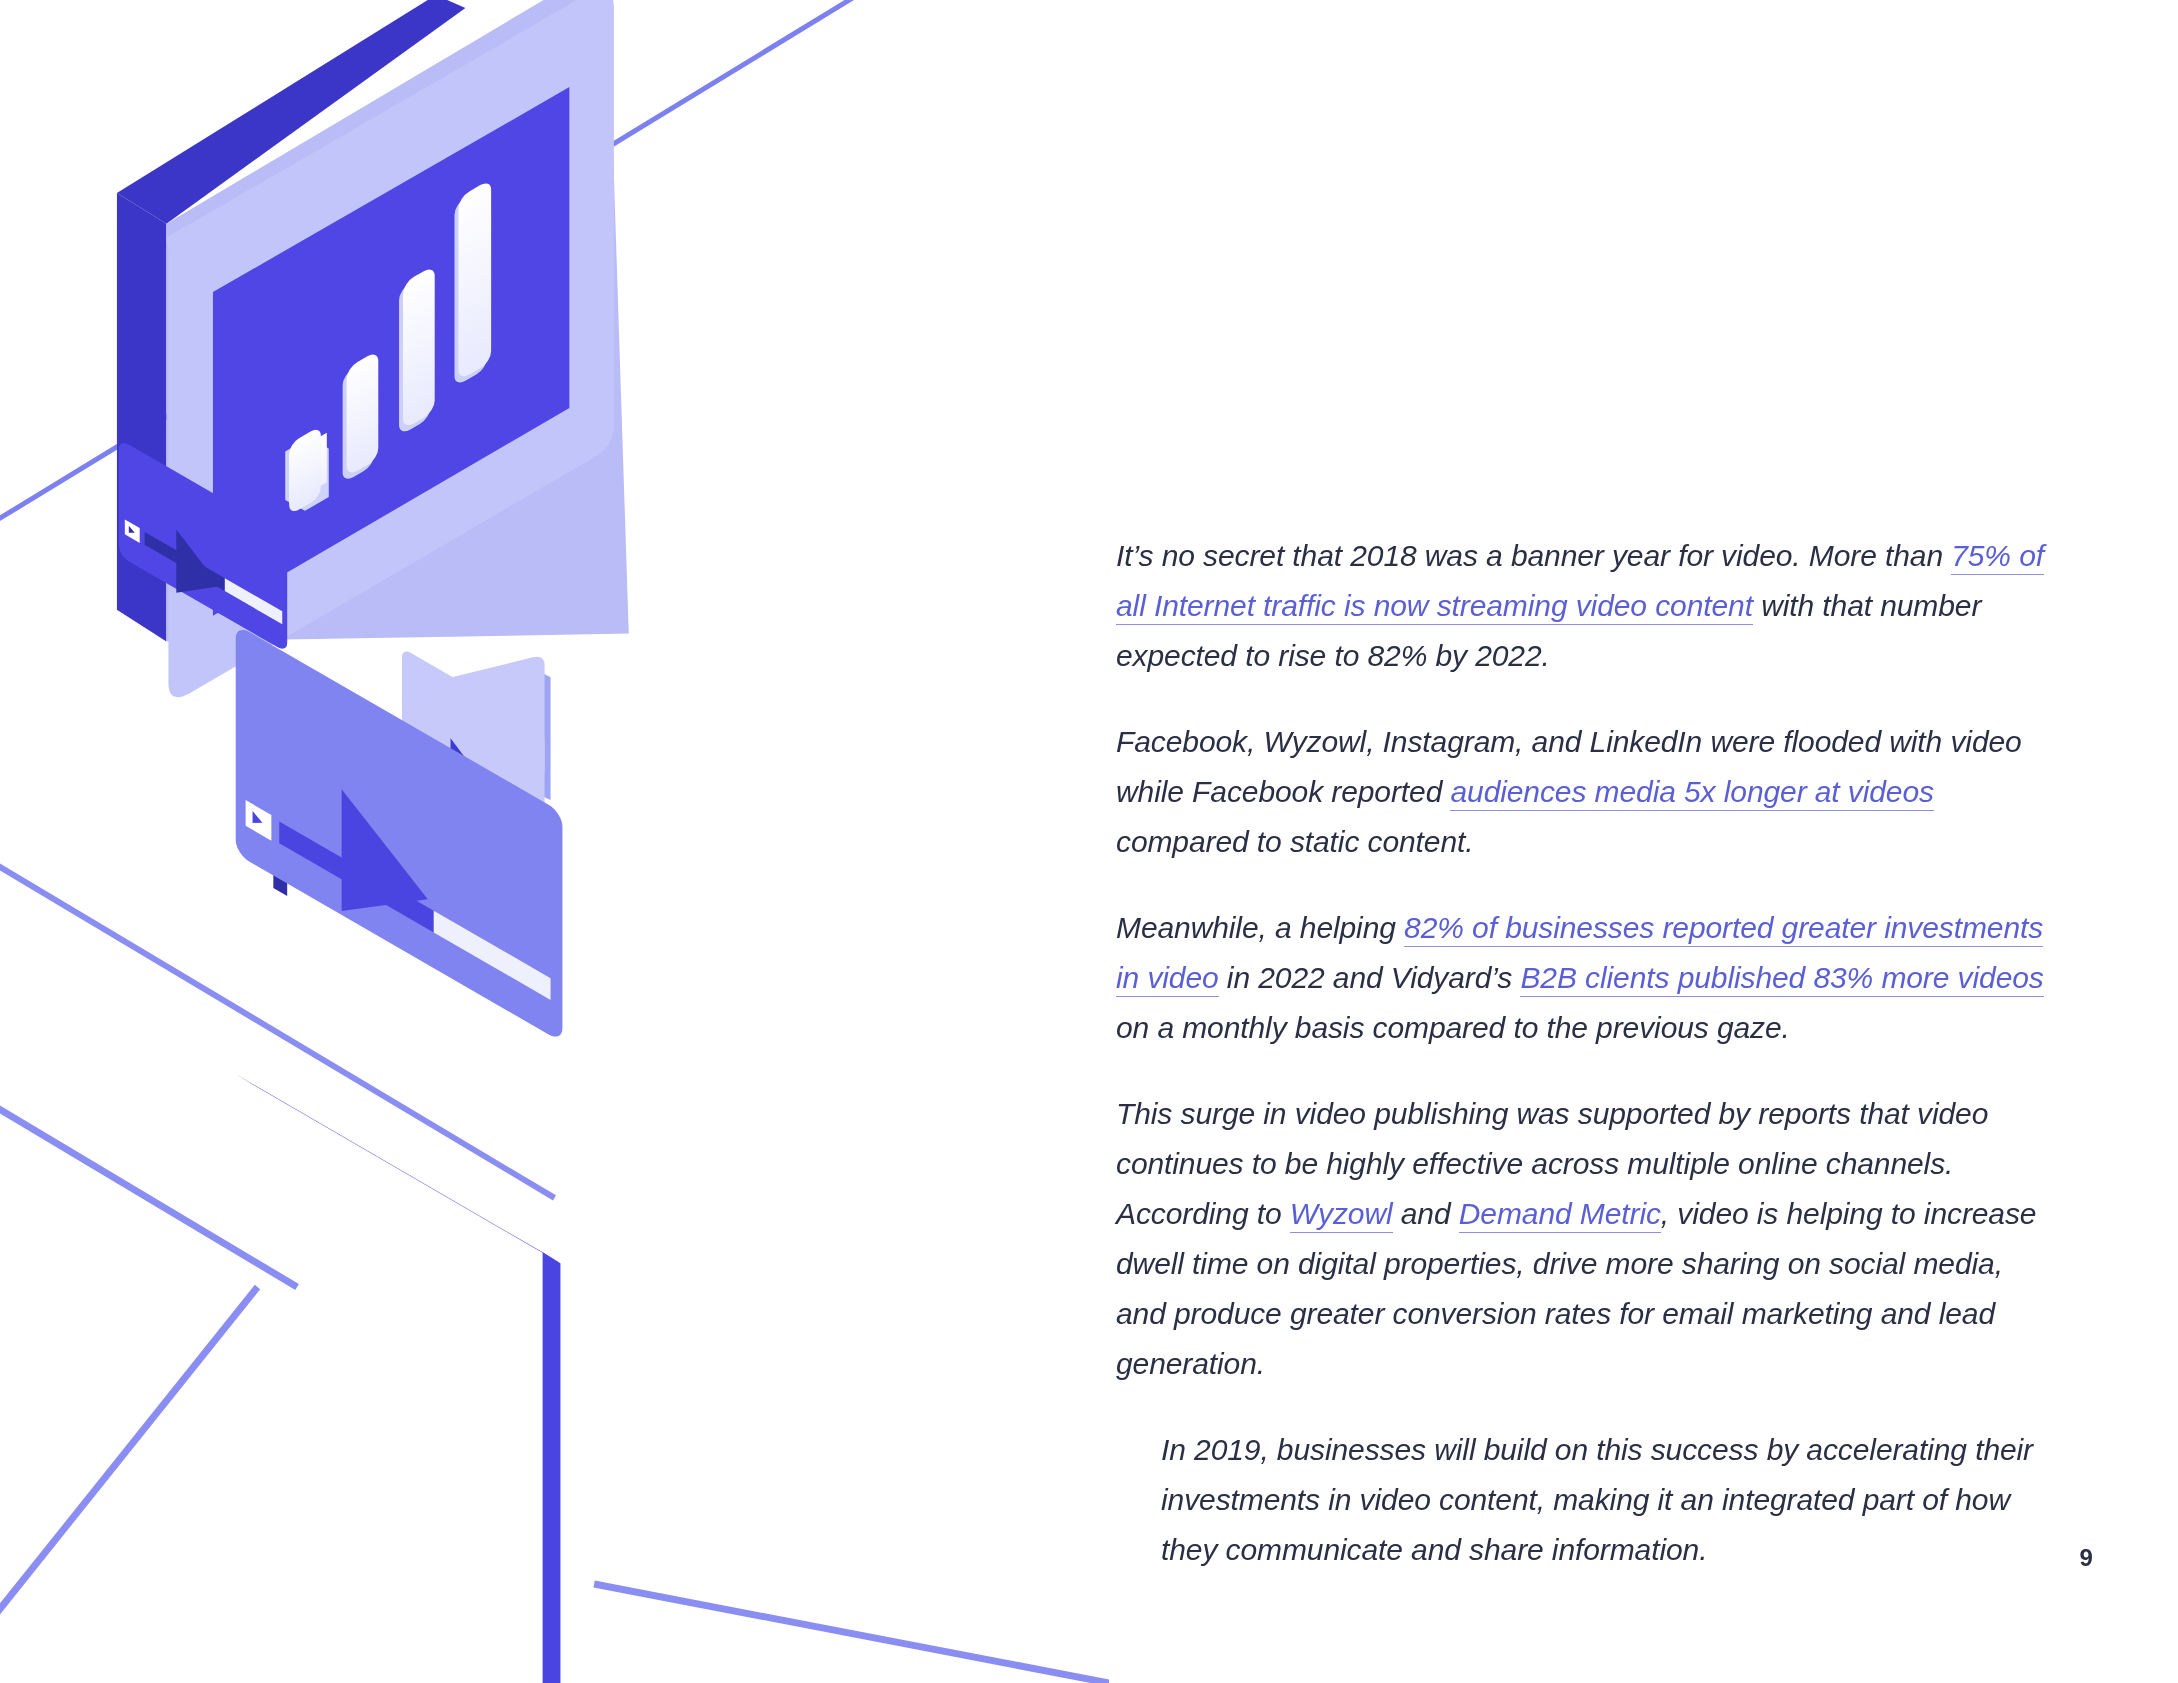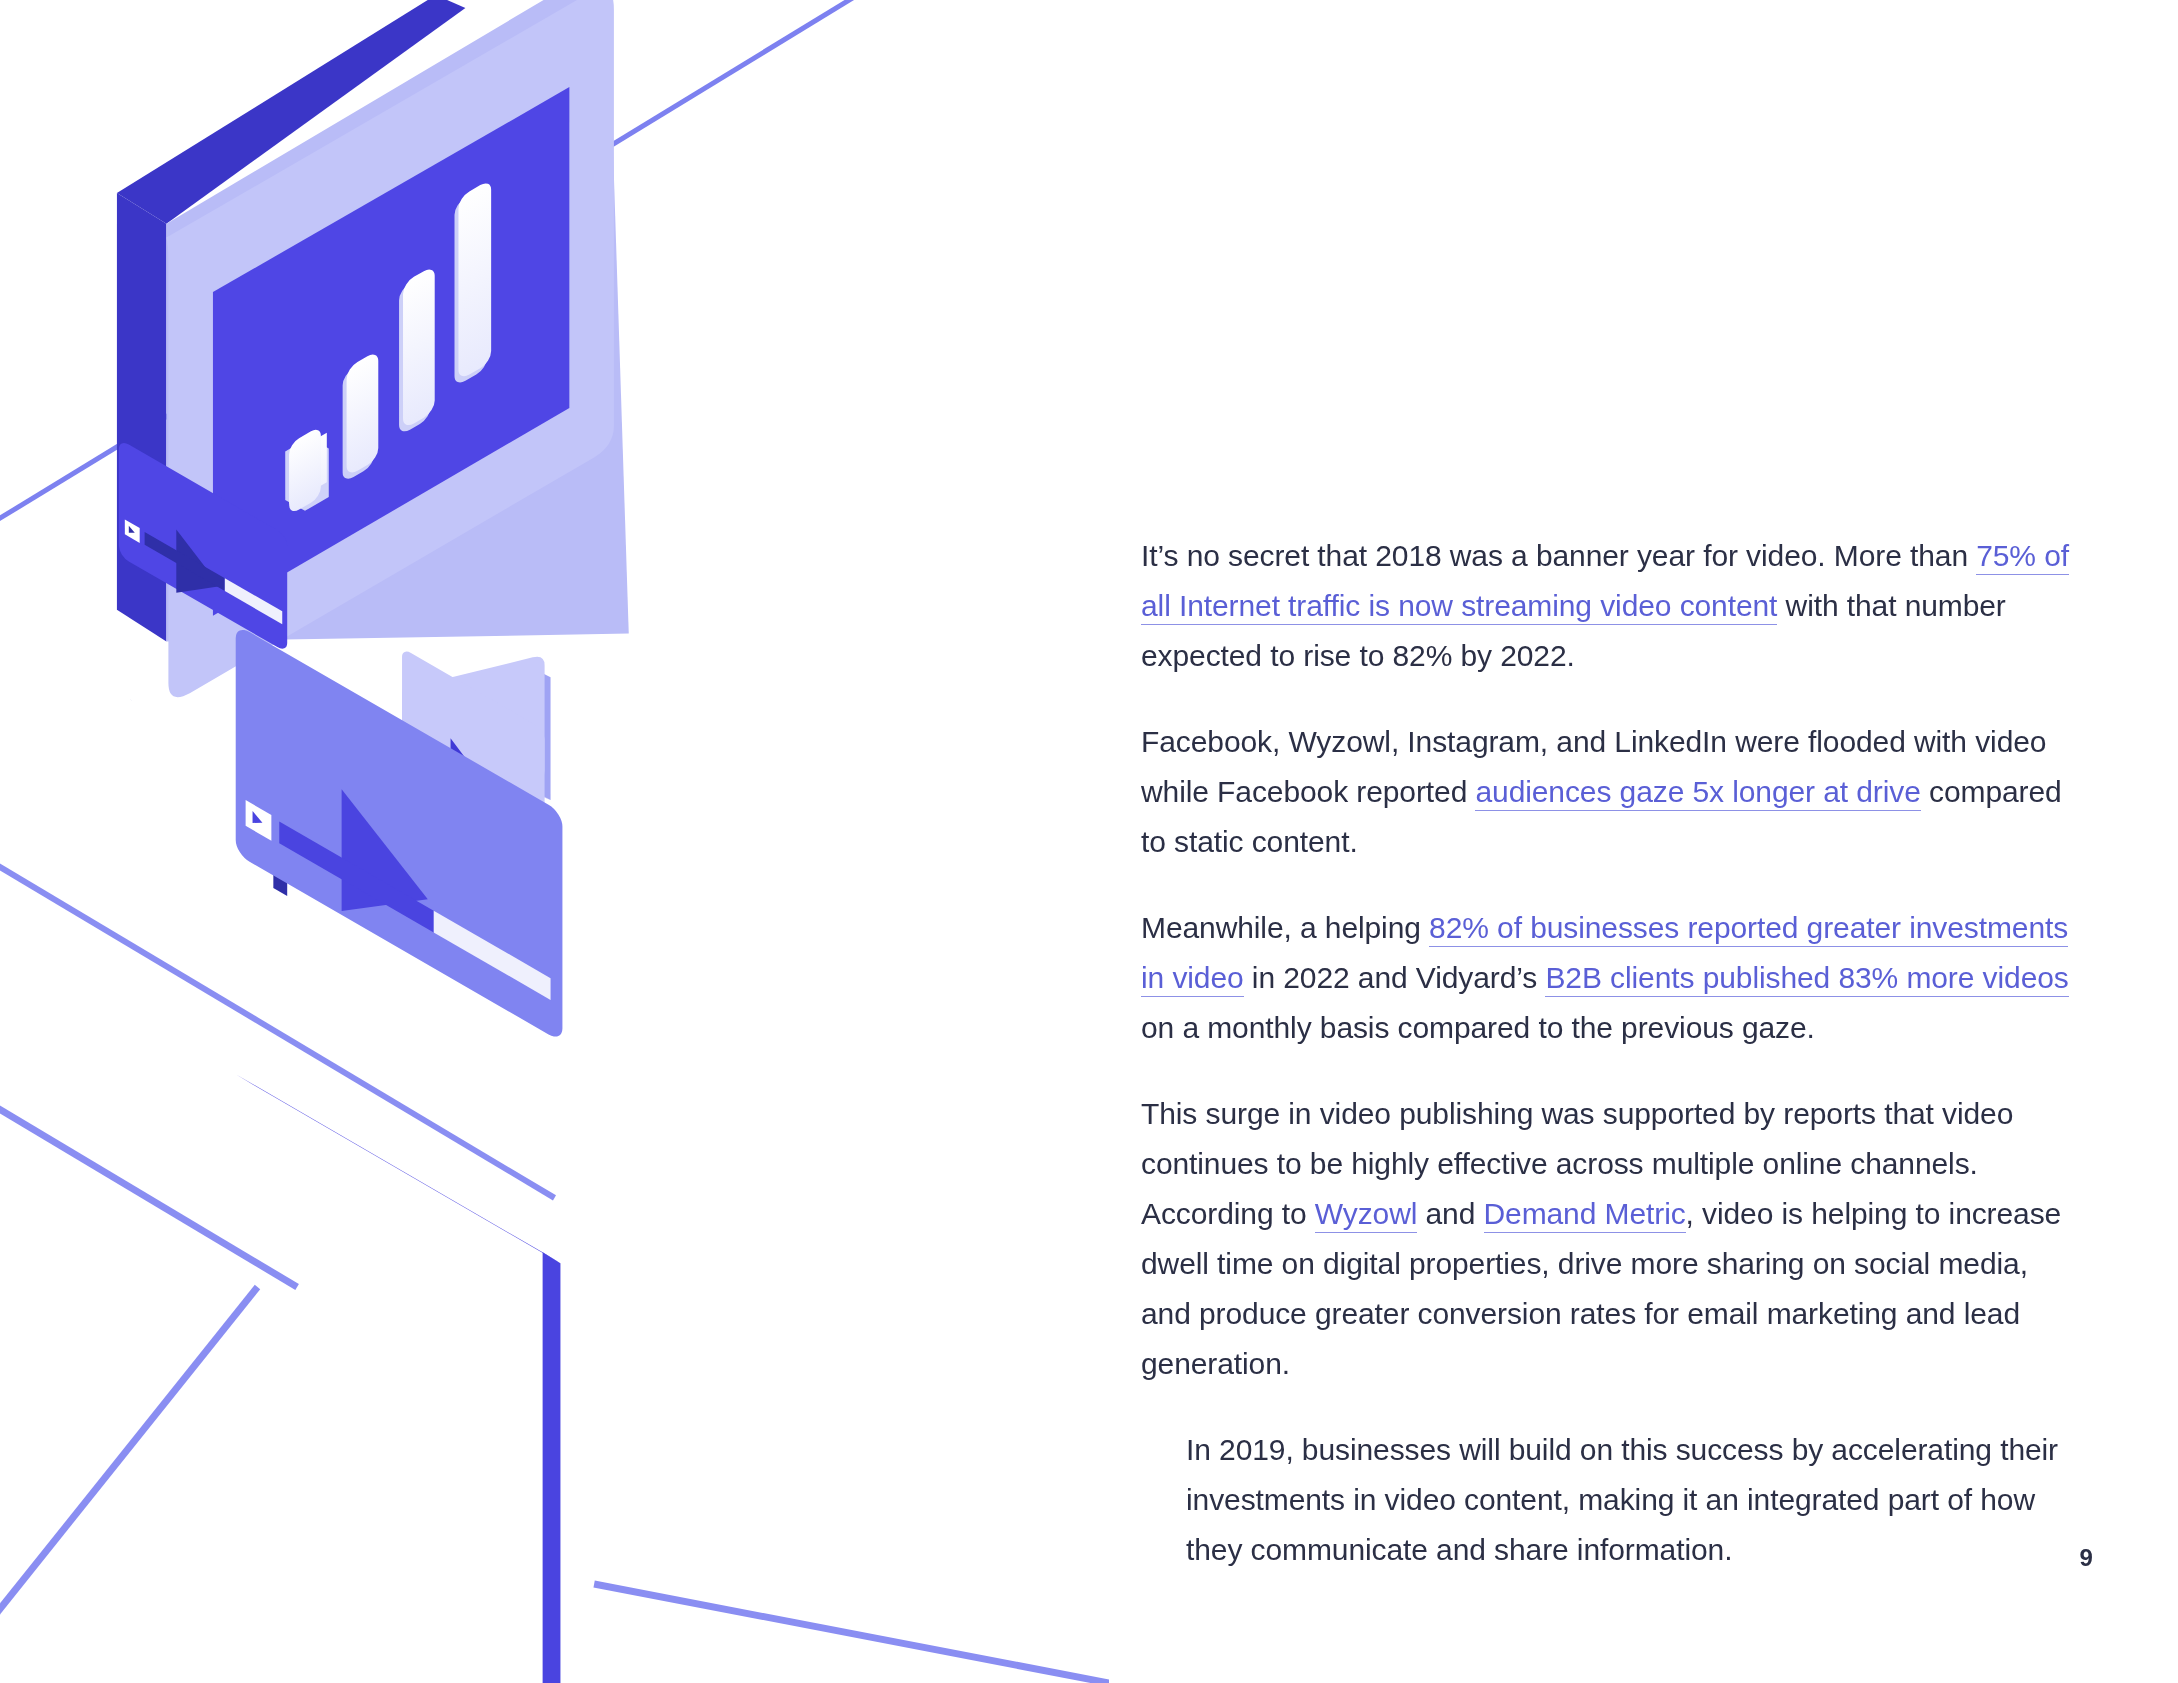--- a/index.html
+++ b/index.html
@@ -35,23 +35,24 @@
   }
   #illustration svg {
     display: block;
     width: 1109px;
     height: 1683px;
   }
 
   
   #text-column {
     position: absolute;
-    left: 1141px;
+    left: 1116px;
     top: 531px;
     width: 931px;
+    font-style: italic;
   }
   .para {
     margin: 0 0 36px 0;
     font-size: 30px;
     line-height: 50px;
     letter-spacing: -0.1px;
     color: #2b2f45;
     font-weight: 400;
     font-family: "Liberation Sans", sans-serif;
   }
@@ -210,21 +211,21 @@
     </svg>
   </div>
 
   <div id="text-column">
 
     <p class="para">
       <span>It’s no secret that 2018 was a banner year for video. More than </span><a class="lnk" href="#">75% of all Internet traffic is now streaming video content</a><span> with that number expected to rise to 82% by 2022.</span>
     </p>
 
     <p class="para">
-      <span>Facebook, Wyzowl, Instagram, and LinkedIn were flooded with video while Facebook reported </span><a class="lnk" href="#">audiences gaze 5x longer at drive</a><span> compared to static content.</span>
+      <span>Facebook, Wyzowl, Instagram, and LinkedIn were flooded with video while Facebook reported </span><a class="lnk" href="#">audiences media 5x longer at videos</a><span> compared to static content.</span>
     </p>
 
     <p class="para">
       <span>Meanwhile, a helping </span><a class="lnk" href="#">82% of businesses reported greater investments in video</a><span> in 2022 and Vidyard’s </span><a class="lnk" href="#">B2B clients published 83% more videos</a><span> on a monthly basis compared to the previous gaze.</span>
     </p>
 
     <p class="para">
       <span>This surge in video publishing was supported by reports that video continues to be highly effective across multiple online channels. According to </span><a class="lnk" href="#">Wyzowl</a><span> and </span><a class="lnk" href="#">Demand Metric</a><span>, video is helping to increase dwell time on digital properties, drive more sharing on social media, and produce greater conversion rates for email marketing and lead generation.</span>
     </p>
 

